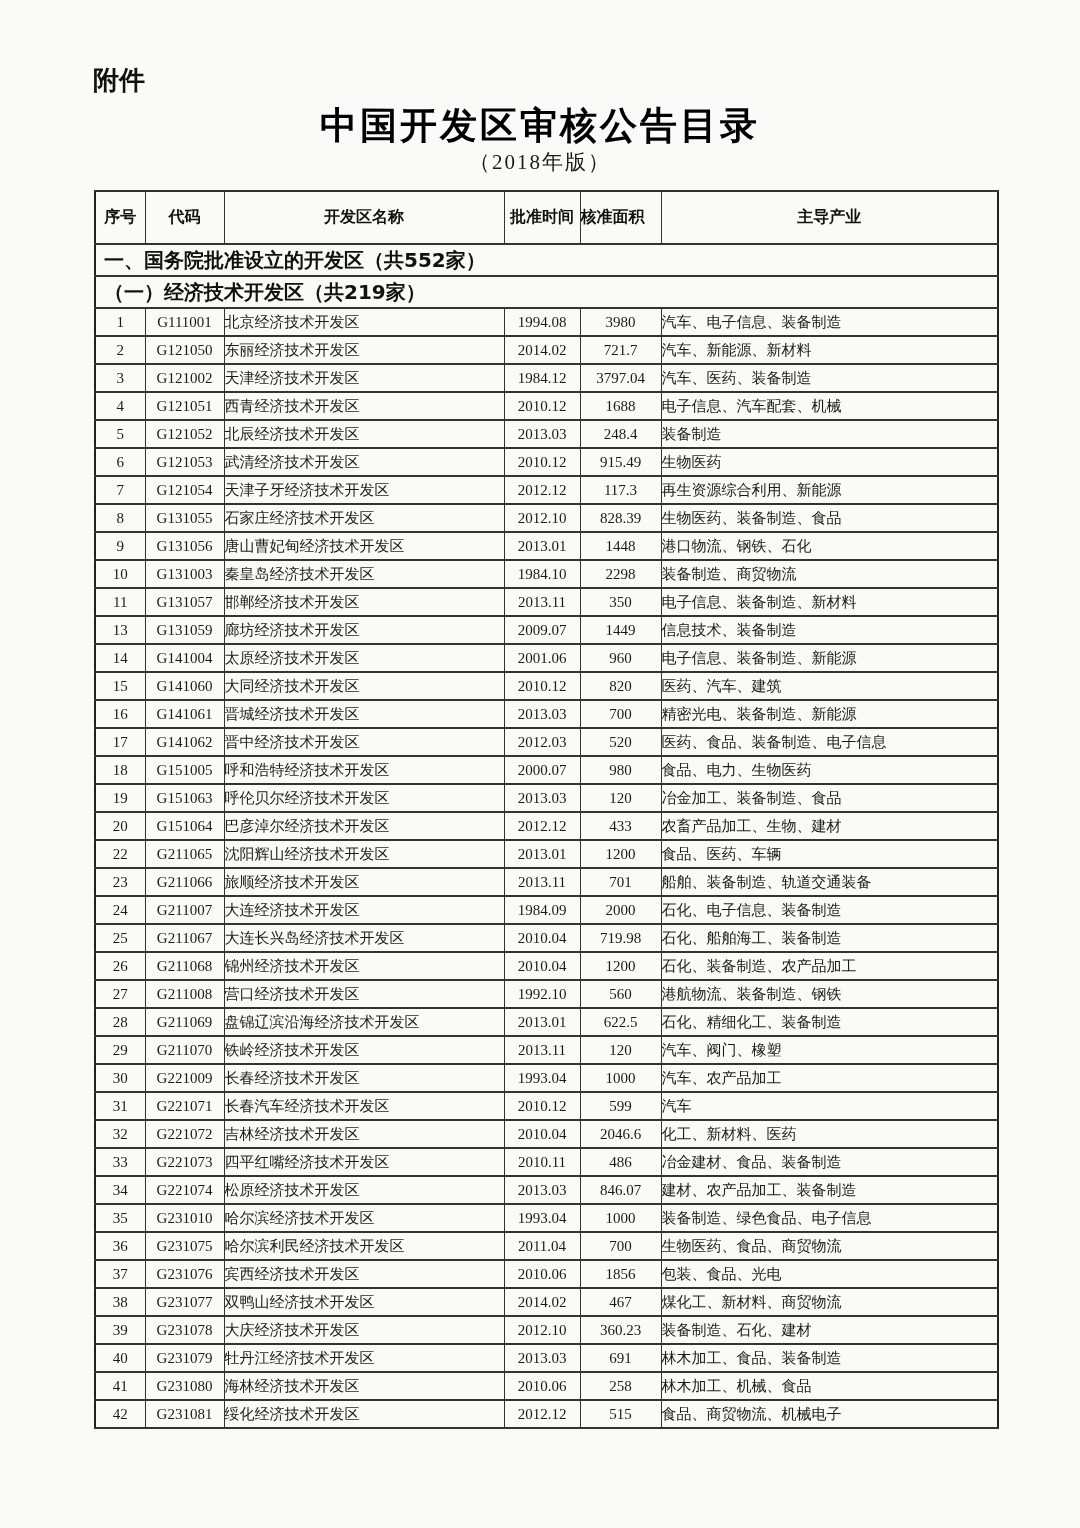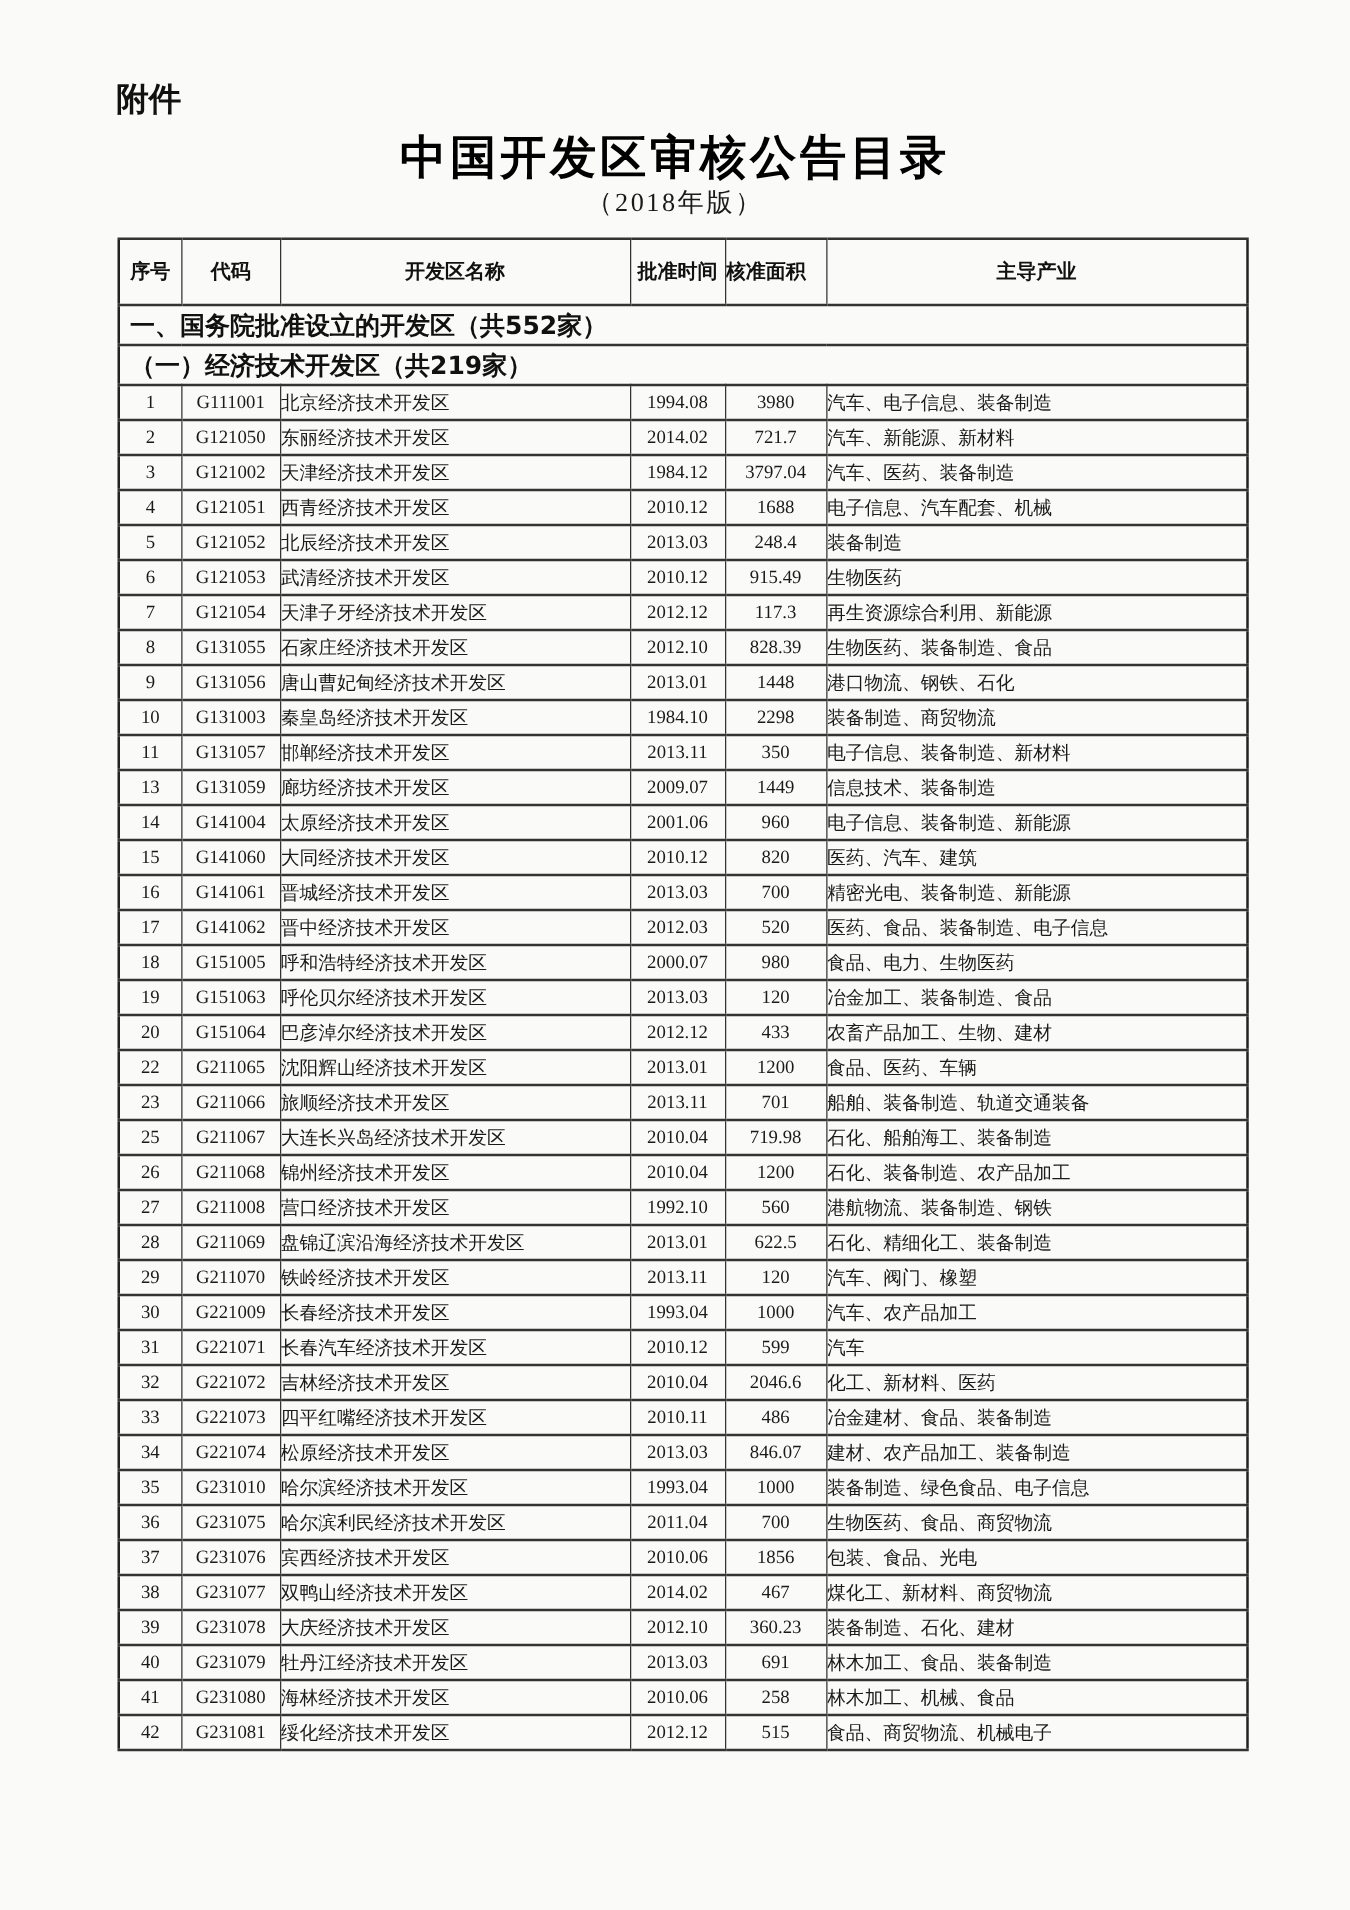--- a/index.html
+++ b/index.html
@@ -286,20 +286,28 @@
         </tr>
         <tr class="zone-row">
           <td class="c-index">23</td>
           <td class="c-code">G211066</td>
           <td class="c-name">旅顺经济技术开发区</td>
           <td class="c-time">2013.11</td>
           <td class="c-area">701</td>
           <td class="c-industries">船舶、装备制造、轨道交通装备</td>
         </tr>
         <tr class="zone-row">
+          <td class="c-index">24</td>
+          <td class="c-code">G211007</td>
+          <td class="c-name">大连经济技术开发区</td>
+          <td class="c-time">1984.09</td>
+          <td class="c-area">2000</td>
+          <td class="c-industries">石化、电子信息、装备制造</td>
+        </tr>
+        <tr class="zone-row">
           <td class="c-index">25</td>
           <td class="c-code">G211067</td>
           <td class="c-name">大连长兴岛经济技术开发区</td>
           <td class="c-time">2010.04</td>
           <td class="c-area">719.98</td>
           <td class="c-industries">石化、船舶海工、装备制造</td>
         </tr>
         <tr class="zone-row">
           <td class="c-index">26</td>
           <td class="c-code">G211068</td>

